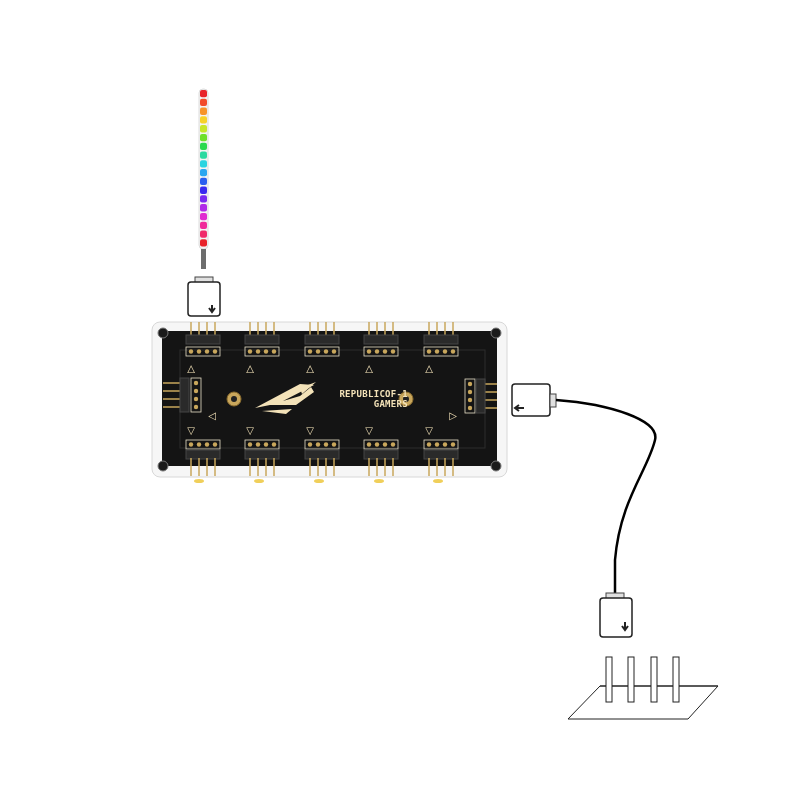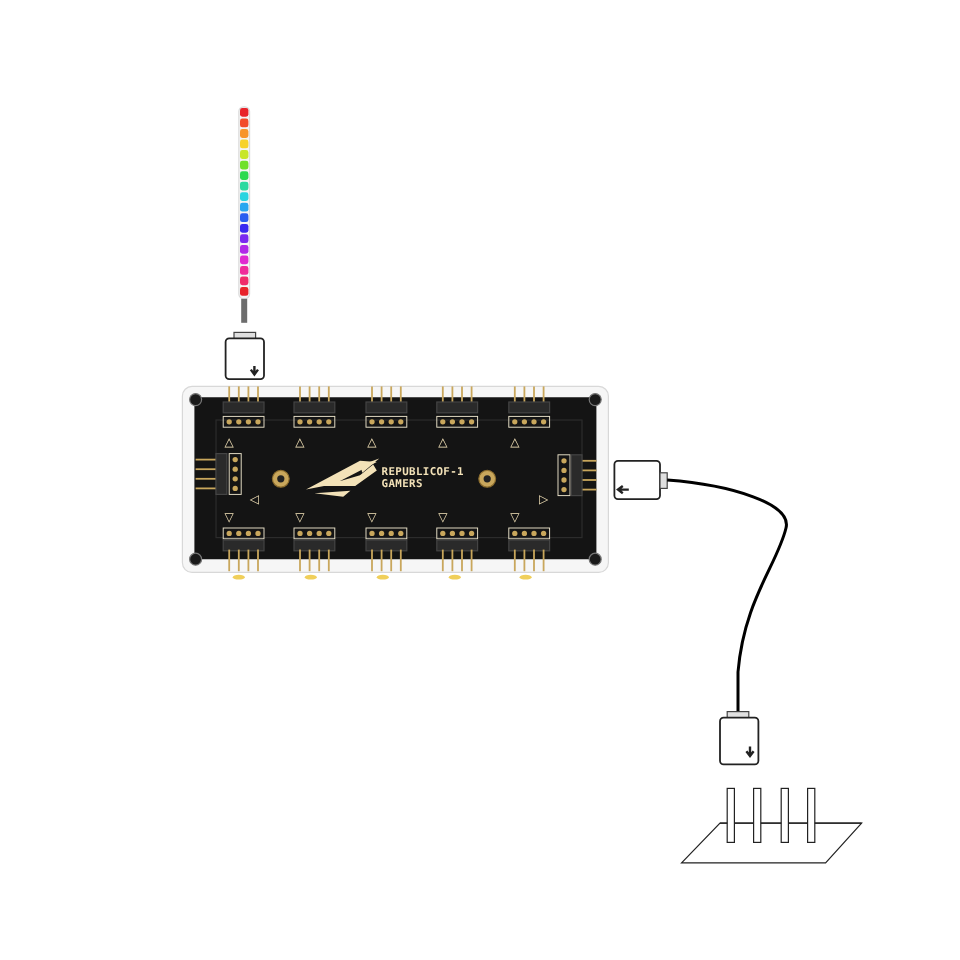--- a/index.html
+++ b/index.html
@@ -1,18 +1,18 @@
 <!DOCTYPE html>
 <html><head>
 <meta charset="utf-8">
 <style>
   html,body{margin:0;padding:0;background:#ffffff;}
   body{width:800px;height:800px;position:relative;overflow:hidden;font-family:"DejaVu Sans Mono","Liberation Mono",monospace;}
   #stage{position:absolute;left:0;top:0;width:800px;height:800px;}
-  .hub-text{position:absolute;left:318px;top:389px;width:90px;text-align:left;color:#f3e2b8;font-size:9px;line-height:10px;font-weight:bold;letter-spacing:0.3px;}
+  .hub-text{position:absolute;left:318px;top:389px;width:90px;text-align:right;color:#f3e2b8;font-size:9px;line-height:10px;font-weight:bold;letter-spacing:0.3px;}
   .hub-text span{display:block;}
 </style>
 </head>
 <body>
 
 <div id="stage">
 <svg width="800" height="800" viewBox="0 0 800 800" xmlns="http://www.w3.org/2000/svg">
 
   <g id="led-strip">
     <rect x="199" y="89" width="9" height="160" rx="4" fill="#f4f4f4" stroke="#dcdcdc" stroke-width="1"></rect>

